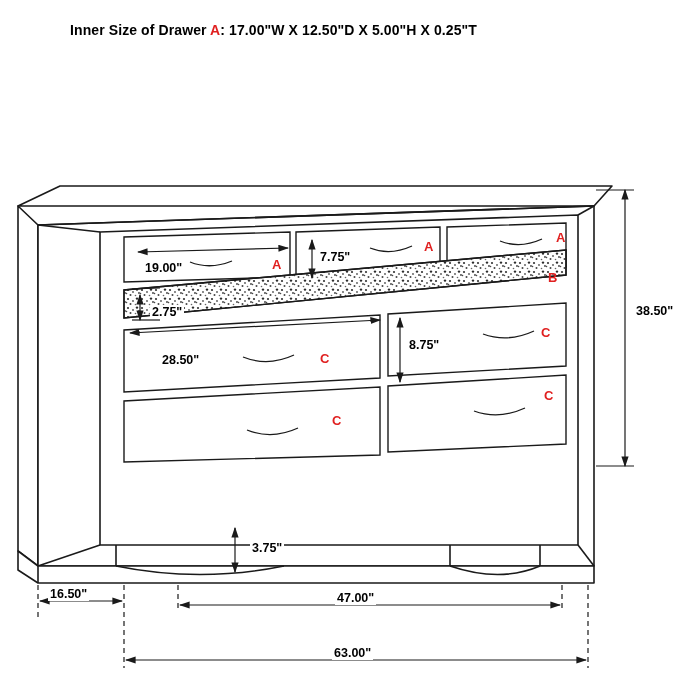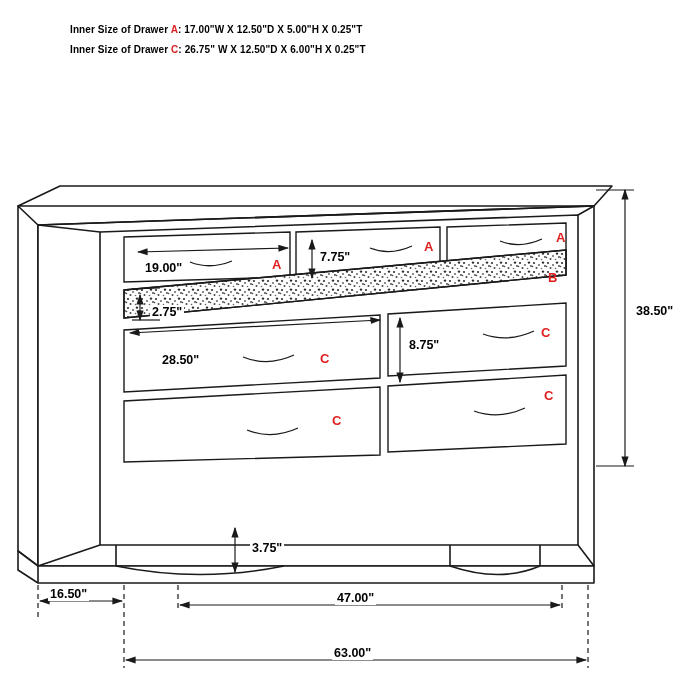--- a/index.html
+++ b/index.html
@@ -19,21 +19,21 @@
     left: 0;
     top: 0;
     width: 700px;
     height: 700px;
   }
   .spec-block {
     position: absolute;
     left: 70px;
     top: 20px;
     width: 600px;
-    font-size: 10px;
+    font-size: 14px;
     font-weight: bold;
     color: #000000;
     line-height: 20px;
     letter-spacing: 0.1px;
   }
   .spec-line {
     white-space: nowrap;
   }
   .spec-line .red {
     color: #e02020;
@@ -62,21 +62,20 @@
     white-space: nowrap;
   }
 </style>
 </head>
 <body>
 
 <div id="stage">
 
   <div class="spec-block">
     <div class="spec-line"><span>Inner Size of Drawer </span><span class="red">A</span><span>: 17.00"W X 12.50"D X 5.00"H X 0.25"T</span></div>
-    <div class="spec-line"><span>Inner Size of Drawer </span><span class="red">C</span><span>: 26.75" W X 12.50"D X 6.00"H X 0.25"T</span></div>
   </div>
 
   <svg id="drawing" viewBox="0 0 700 700">
     <defs>
       <marker id="arrow-end" markerWidth="9" markerHeight="9" refX="8" refY="3" orient="auto" markerUnits="strokeWidth">
         <path d="M0,0 L9,3 L0,6 z" fill="#1a1a1a"></path>
       </marker>
       <marker id="arrow-start" markerWidth="9" markerHeight="9" refX="1" refY="3" orient="auto" markerUnits="strokeWidth">
         <path d="M9,0 L0,3 L9,6 z" fill="#1a1a1a"></path>
       </marker>

